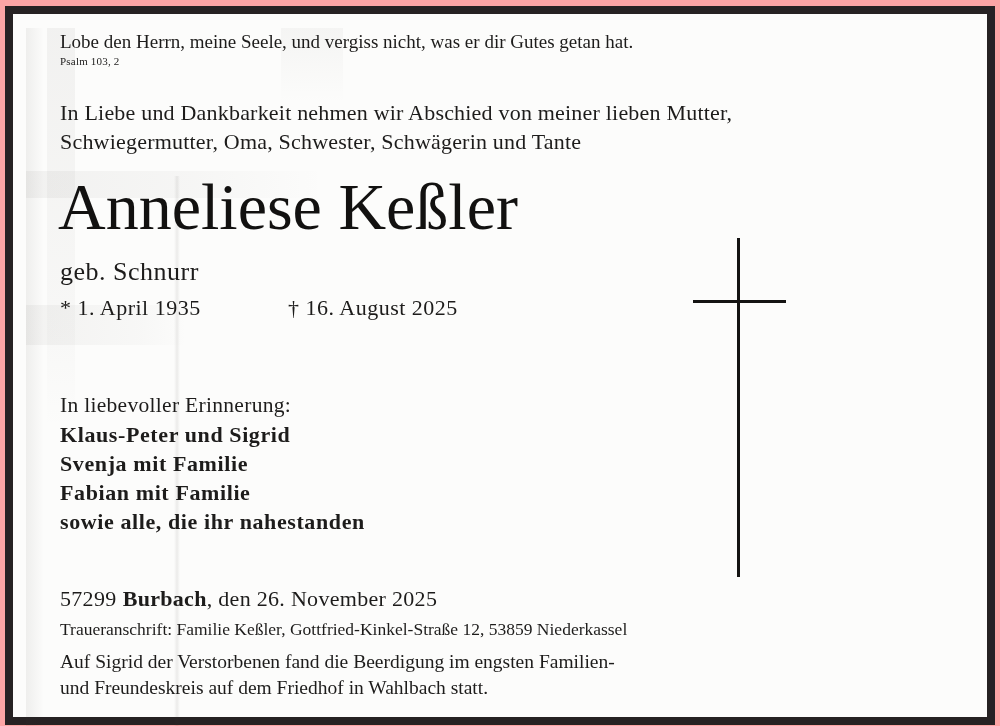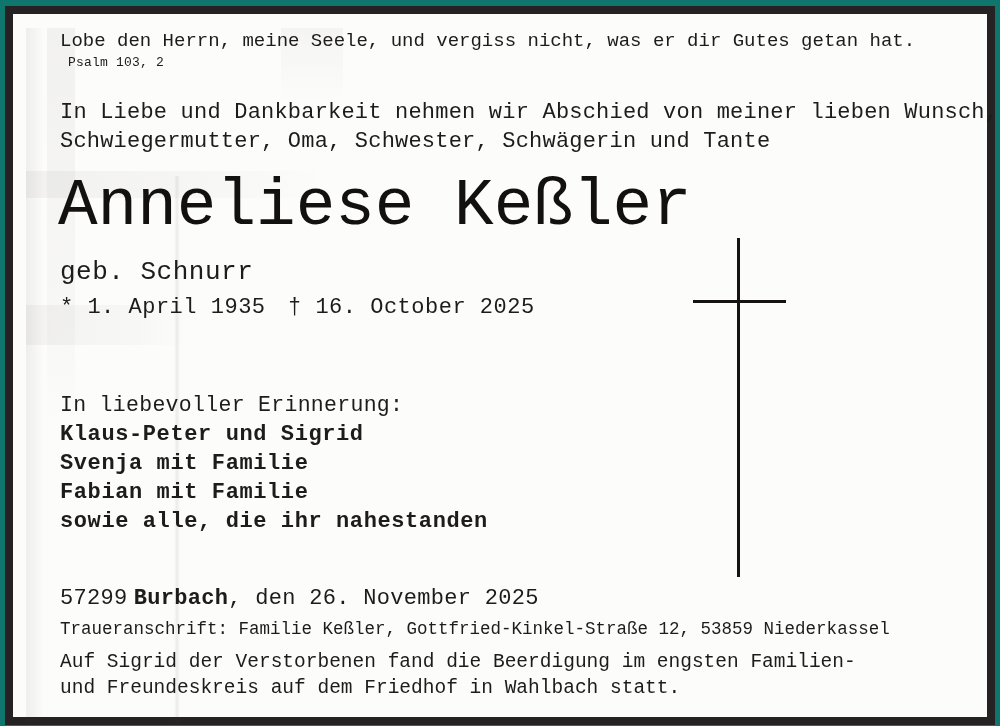--- a/index.html
+++ b/index.html
@@ -1,38 +1,38 @@
 <!DOCTYPE html>
 <html lang="de"><head>
 <meta charset="utf-8">
 <style>
   html,body{margin:0;padding:0;background:#ffffff;}
-  .page{position:relative;width:1000px;height:726px;background:#0f766e;overflow:hidden;
-        font-family:Liberation Mono, monospace;color:#1d1c1b;}
+  .page{position:relative;width:1000px;height:726px;background:#fca5a5;overflow:hidden;
+        font-family:Liberation Serif, serif;color:#1d1c1b;}
   .frame{position:absolute;left:5px;top:6px;width:990px;height:719px;
          box-sizing:border-box;border:8px solid #262223;background:#fcfcfb;}
   
   .wm{position:absolute;pointer-events:none;}
   .wm-left-edge{left:13px;top:14px;width:18px;height:698px;
     background:linear-gradient(to right,rgba(60,55,50,.07),rgba(60,55,50,0));}
   .wm-vband{left:34px;top:14px;width:28px;height:402px;
     background:linear-gradient(to bottom,rgba(60,55,50,.055),rgba(60,55,50,.025) 75%,rgba(60,55,50,0));}
   .wm-hband1{left:13px;top:157px;width:300px;height:27px;
     background:linear-gradient(to right,rgba(60,55,50,.055),rgba(60,55,50,.03) 55%,rgba(60,55,50,0));}
   .wm-hband2{left:13px;top:291px;width:162px;height:40px;
     background:linear-gradient(to right,rgba(60,55,50,.05),rgba(60,55,50,.025) 70%,rgba(60,55,50,0));}
   .wm-topband{left:268px;top:14px;width:62px;height:76px;
     background:linear-gradient(to bottom,rgba(60,55,50,.04),rgba(60,55,50,0));}
   .wm-fold{left:161px;top:162px;width:6px;height:552px;
     background:linear-gradient(to right,rgba(60,55,50,0),rgba(60,55,50,.085) 50%,rgba(60,55,50,0));}
 
   
   .t{position:absolute;white-space:nowrap;}
   .verse{left:60px;top:32px;font-size:19px;line-height:1;}
-  .psalm{left:68px;top:56px;font-size:13px;letter-spacing:.2px;line-height:1;}
+  .psalm{left:60px;top:56px;font-size:11px;letter-spacing:.2px;line-height:1;}
   .intro{left:60px;top:99px;font-size:22px;line-height:28.5px;letter-spacing:.2px;}
   .name{left:58px;top:174px;font-size:66px;line-height:1;color:#121110;}
   .geb{left:60px;top:259px;font-size:26px;letter-spacing:.5px;line-height:1;}
   .dates{left:0;top:297px;width:100%;font-size:22px;letter-spacing:.5px;line-height:1;}
   .birth{position:absolute;left:60px;top:0;text-align:right;}
   .death{position:absolute;left:288px;top:0;}
   .erinn{left:60px;top:395px;font-size:21.5px;letter-spacing:.3px;line-height:1;}
   .mourners{left:60px;top:420px;font-size:22px;font-weight:bold;letter-spacing:.6px;line-height:29px;}
   .city-line{left:60px;top:588px;font-size:22px;letter-spacing:.3px;line-height:1;text-align:center;}
   .city-line .zip{margin-right:.28em;}
@@ -60,30 +60,30 @@
 
   <div>
     <div class="cross-v"></div>
     <div class="cross-h"></div>
   </div>
 
   <div class="t verse">Lobe den Herrn, meine Seele, und vergiss nicht, was er dir Gutes getan hat.</div>
   <div class="t psalm">Psalm 103, 2</div>
 
   <div class="t intro">
-    <div>In Liebe und Dankbarkeit nehmen wir Abschied von meiner lieben Wunsch,</div>
+    <div>In Liebe und Dankbarkeit nehmen wir Abschied von meiner lieben Mutter,</div>
     <div>Schwiegermutter, Oma, Schwester, Schwägerin und Tante</div>
   </div>
 
   <div class="t name">Anneliese Keßler</div>
   <div class="t geb">geb. Schnurr</div>
 
   <div class="t dates">
       <span class="birth">* 1. April 1935</span>
-      <span class="death">† 16. October 2025</span>
+      <span class="death">† 16. August 2025</span>
     </div>
 
   <div class="t erinn">In liebevoller Erinnerung:</div>
 
   <div class="t mourners">
     <div>Klaus-Peter und Sigrid</div>
     <div>Svenja mit Familie</div>
     <div>Fabian mit Familie</div>
     <div>sowie alle, die ihr nahestanden</div>
   </div>

